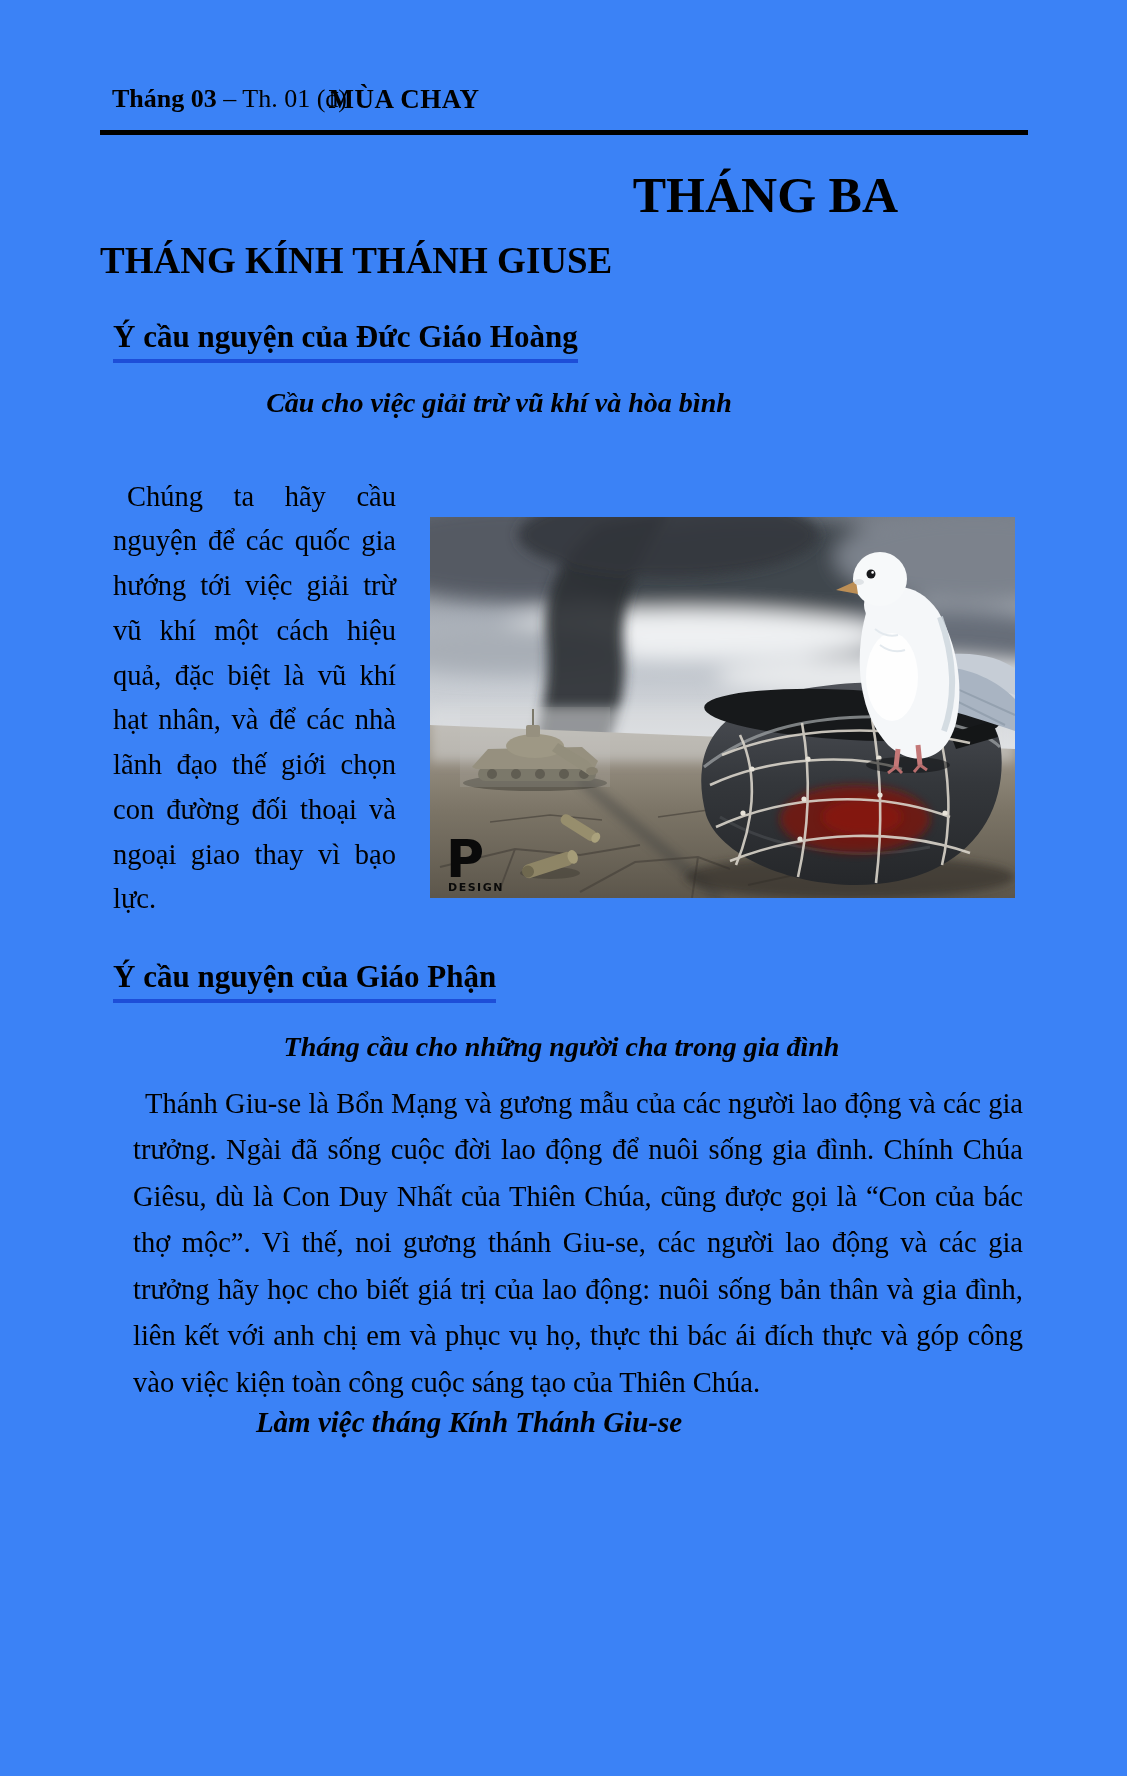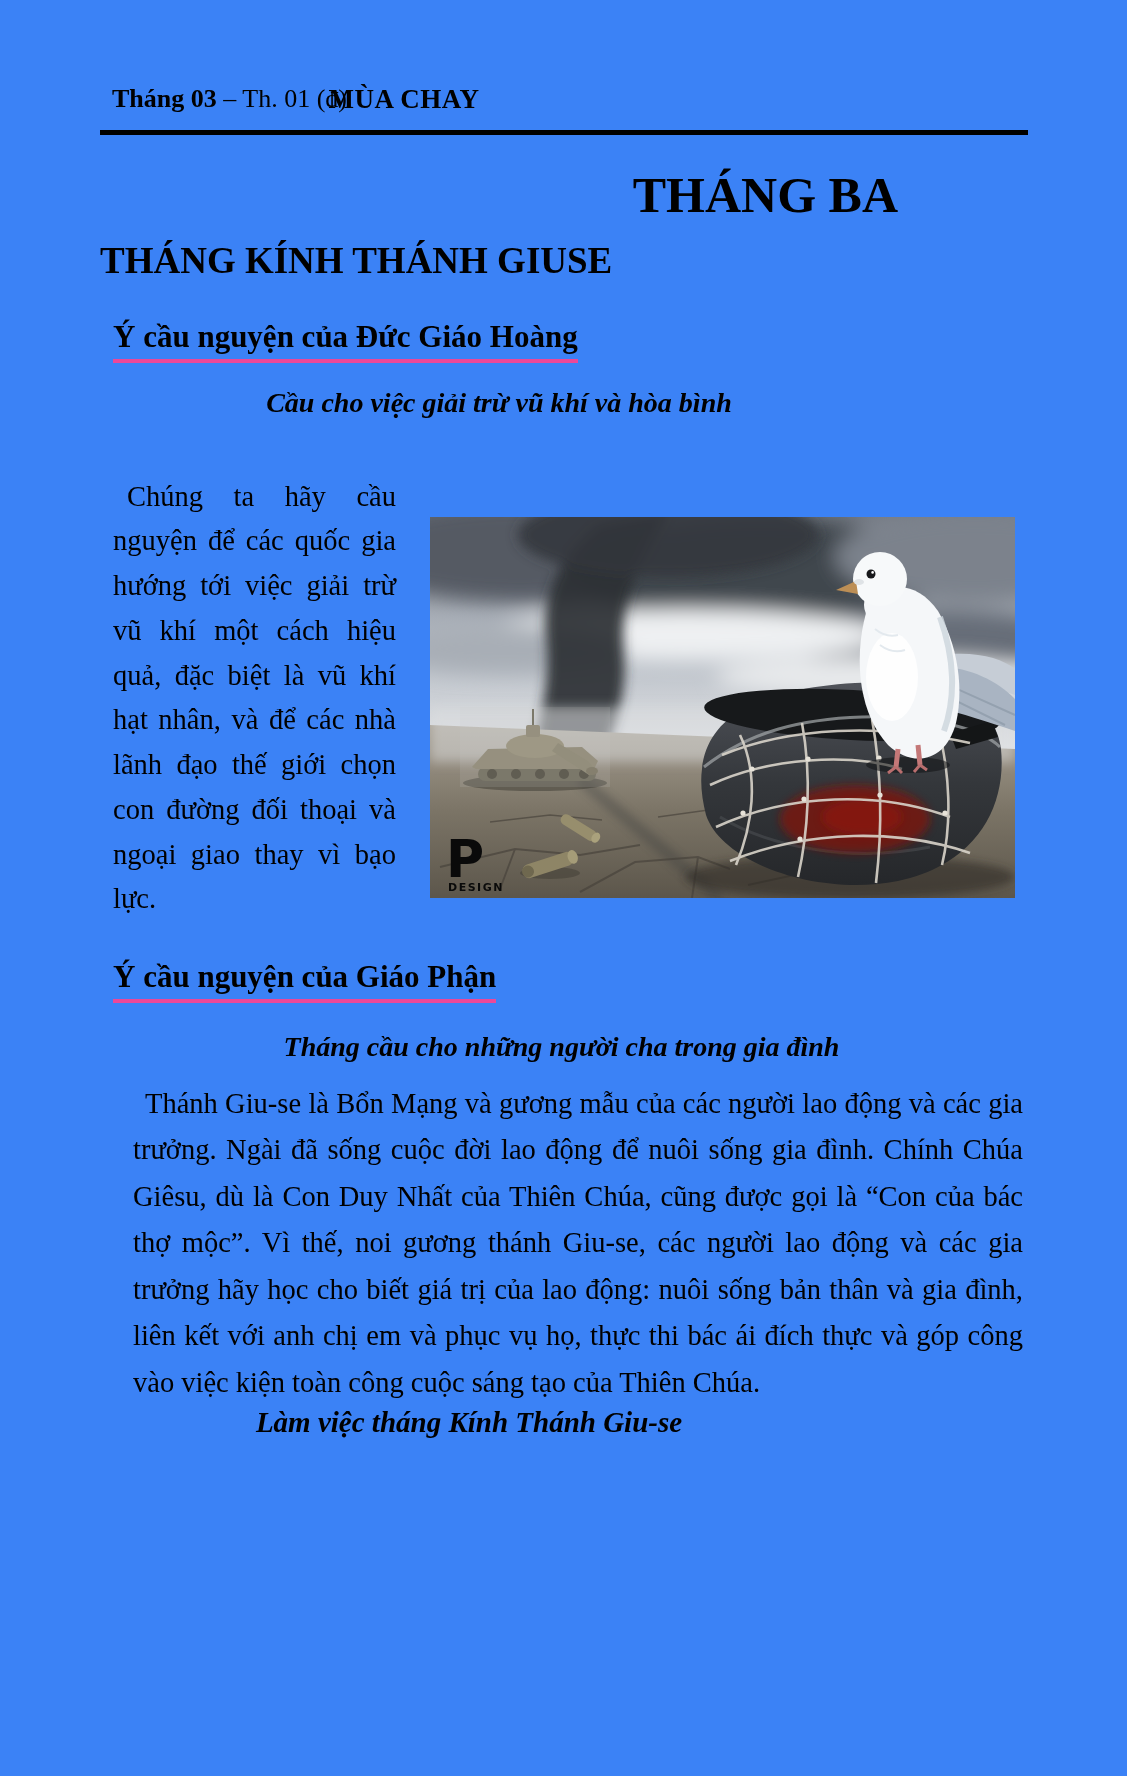--- a/index.html
+++ b/index.html
@@ -21,21 +21,21 @@
 
   .main-col { margin:0 104px 0 100px; }
 
   .doc-title { margin-top:30px; padding-right:125px; text-align:right;
     font-size:50px; font-weight:bold; line-height:1.2; }
   .doc-subtitle { margin-top:14px; padding-right:125px; text-align:left;
     font-size:37px; font-weight:bold; }
 
   .section-heading { margin-top:36px; margin-left:13px; font-size:31px; font-weight:bold;
     line-height:1.25; clear:both; }
-  .section-heading .u { border-bottom:4px solid #ec4899; padding-bottom:2px; display:inline-block; }
+  .section-heading .u { border-bottom:4px solid #1d4ed8; padding-bottom:2px; display:inline-block; }
 
   .intention { text-align:center; font-size:28px; font-weight:bold; font-style:italic; }
   .intention.first { margin-top:24px; padding-right:125px; }
   .intention.second { margin-top:28px; }
 
   .body-para { margin-left:13px; font-size:28.5px; text-align:justify; }
   .para-pope { margin-top:56px; line-height:1.57; text-indent:14px; }
   .para-diocese { margin-top:18px; line-height:1.63; text-indent:12px;margin-left:33px; }
 
   .photo-float { float:right; width:585px; height:381px;

